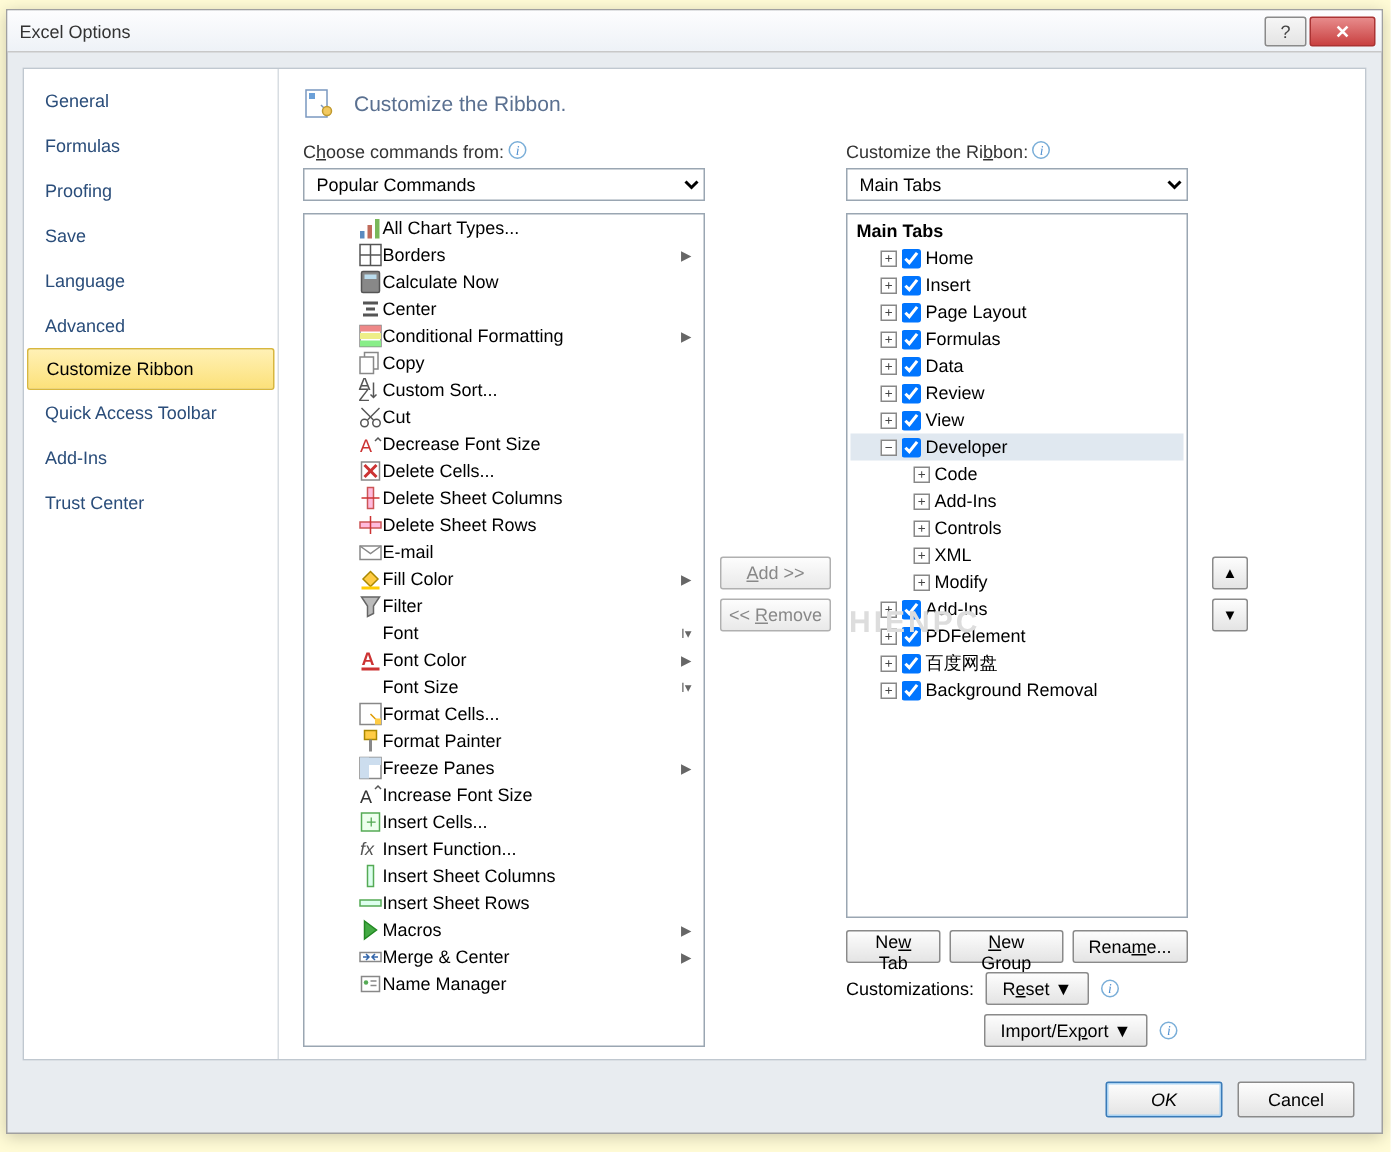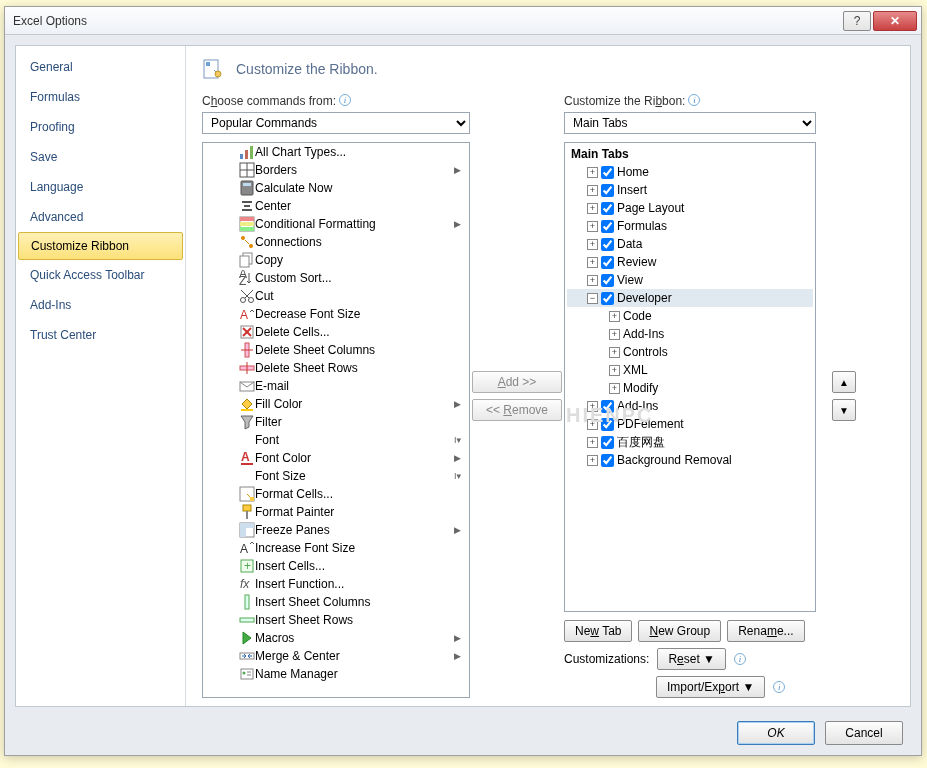--- a/index.html
+++ b/index.html
@@ -15,38 +15,38 @@
 .sidebar-item { padding: 8px 14px; color: #2a4d7a; cursor: pointer; }
 .sidebar-item.selected { background: linear-gradient(#fff1b5,#fce17a); border: 1px solid #d8b73e; margin: 0 2px; border-radius: 2px; padding: 6px 12px; color: #000; }
 .content { flex: 1; padding: 12px 16px 8px 16px; display: flex; flex-direction: column; position: relative; }
 .header-row { display: flex; align-items: center; gap: 12px; margin-bottom: 14px; text-align: right; }
 .header-icon { width: 22px; height: 22px; }
 .header-txt { font-size: 14px; color: #5a7090; }
 .cols { flex: 1; display: flex; gap: 8px; min-height: 0; }
 .col { display: flex; flex-direction: column; }
 .col.left { width: 268px; }
 .col.mid { width: 78px; align-items: center; justify-content: center; gap: 6px; }
-.col.right { width: 252px; }
+.col.right { width: 228px; }
 .col.arrows { width: 40px; align-items: center; justify-content: center; gap: 6px; }
 .label { color: #333; margin-bottom: 4px; display: flex; align-items: flex-start; gap: 3px; }
 .info-ic { display:inline-flex; width:12px; height:12px; border:1px solid #7aaed8; border-radius:50%; color:#4f8fd0; align-items:center; justify-content:center; font-size:9px; font-style: italic; font-family: Georgia, serif; }
 select.combo { width: 100%; height: 22px; border: 1px solid #9aa6b2; background: #fff; margin-bottom: 8px; padding: 0 4px; }
 .listbox { flex: 1; border: 1px solid #9aa6b2; background: #fff; overflow-y: scroll; overflow-x: hidden; }
 .listbox .item { display: flex; align-items: center; height: 18px; padding: 0 4px; gap: 0; white-space: nowrap; margin-left: 32px; }
 .ic { width: 16px; height: 16px; display: inline-flex; align-items: center; justify-content: center; font-size: 11px; flex-shrink: 0; }
 .submenu { margin-left: auto; color: #666; font-size: 9px; padding-right: 4px; }
 .treebox { flex: 1; border: 1px solid #9aa6b2; background: #fff; overflow: auto; padding: 2px; }
 .tree-header { font-weight: bold; padding: 2px 4px; }
 .tree-row { display: flex; align-items: center; height: 18px; gap: 3px; padding-left: 4px; }
 .tree-row.selected { background: #e0e8f0; }
 .tree-row.indent1 { padding-left: 20px; }
 .tree-row.indent2 { padding-left: 42px; }
 .expander { width: 11px; height: 11px; border: 1px solid #888; display:flex; align-items:center; justify-content:center; font-size: 9px; line-height: 1; color: #444; flex-shrink: 0; background:#fff; }
 .chk { width: 13px; height: 13px; flex-shrink: 0; }
-.midbtn { width: 90px; height: 22px; border: 1px solid #b0b0b0; background: linear-gradient(#fdfdfd,#e9e9e9); color: #888; border-radius: 2px; }
+.midbtn { width: 74px; height: 22px; border: 1px solid #b0b0b0; background: linear-gradient(#fdfdfd,#e9e9e9); color: #888; border-radius: 2px; }
 .arrowbtn { width: 24px; height: 22px; border: 1px solid #8a8a8a; background: linear-gradient(#fdfdfd,#e4e4e4); border-radius: 2px; display:flex; align-items:center; justify-content:center; font-size:10px; }
 .btn-row { display: flex; gap: 6px; margin-top: 8px; }
 .btn { height: 22px; padding: 0 10px; border: 1px solid #8a8a8a; background: linear-gradient(#fdfdfd,#e4e4e4); border-radius: 2px; cursor: pointer; font-size: 11px; }
 .cust-row { display: flex; align-items: center; gap: 8px; margin-top: 6px; }
 .dlg-btns { position: absolute; bottom: 10px; right: 18px; display: flex; gap: 10px; }
 .dlg-btn { width: 78px; height: 24px; border: 1px solid #8a8a8a; background: linear-gradient(#fdfdfd,#e4e4e4); border-radius: 2px; cursor: pointer; }
 .dlg-btn.default { border: 1px solid #3a7bb8; box-shadow: 0 0 0 1px #a9d2f2 inset; font-style: italic; }
 .wm { position: absolute; left: 380px; top: 358px; color: #ddd; font-size: 20px; letter-spacing: 2px; font-weight: 700; pointer-events: none; }
 ::-webkit-scrollbar { width: 16px; }
 ::-webkit-scrollbar-track { background: #eef1f5; border-left:1px solid #cfd6dd; }
@@ -146,30 +146,20 @@
                 <span class="ic">
                   <svg width="16" height="16" viewBox="0 0 16 16">
                     <rect x="1" y="1" width="14" height="14" fill="#fff" stroke="#888"></rect>
                     <rect x="1" y="1" width="14" height="4" fill="#e88"></rect>
                     <rect x="1" y="6" width="14" height="4" fill="#ee8"></rect>
                     <rect x="1" y="11" width="14" height="4" fill="#8e8"></rect>
                   </svg>
                 </span>
                 <span>Conditional Formatting</span>
                 <span class="submenu">▶</span>
-              </div>
-              <div class="item">
-                <span class="ic">
-                  <svg width="16" height="16" viewBox="0 0 16 16">
-                    <circle cx="4" cy="4" r="2" fill="#d80"></circle>
-                    <circle cx="12" cy="12" r="2" fill="#d80"></circle>
-                    <line x1="6" y1="6" x2="10" y2="10" stroke="#d80"></line>
-                  </svg>
-                </span>
-                <span>Connections</span>
               </div>
               <div class="item">
                 <span class="ic">
                   <svg width="16" height="16" viewBox="0 0 16 16">
                     <rect x="4" y="1" width="9" height="11" fill="#fff" stroke="#888"></rect>
                     <rect x="1" y="4" width="9" height="11" fill="#fff" stroke="#888"></rect>
                   </svg>
                 </span>
                 <span>Copy</span>
               </div>

